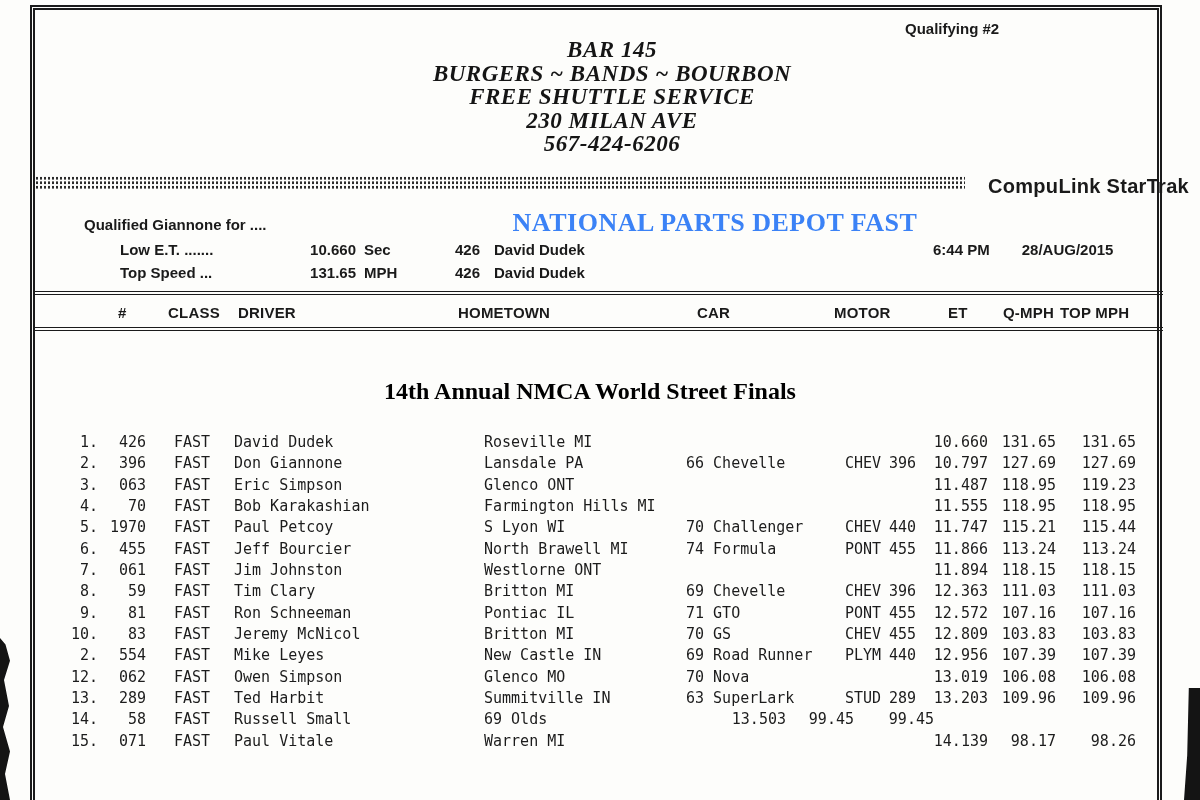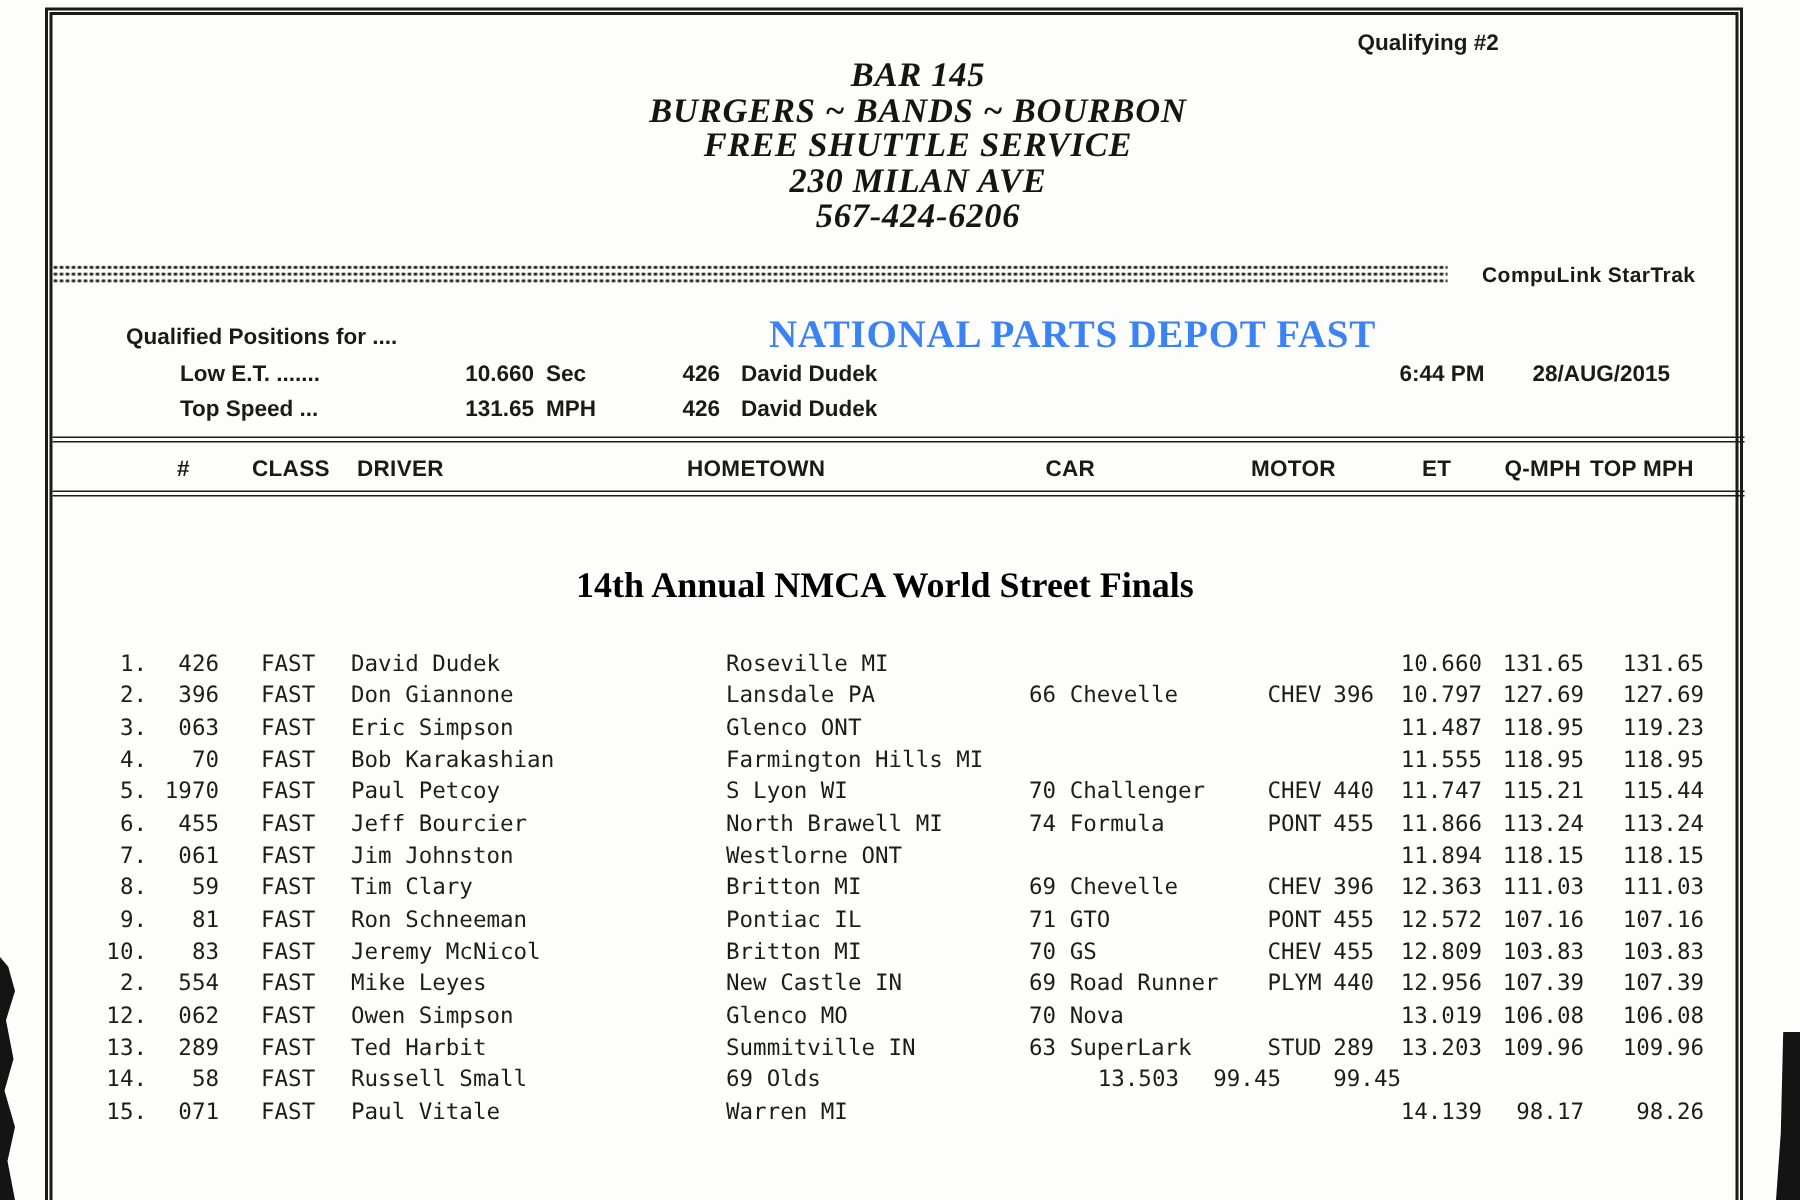--- a/index.html
+++ b/index.html
@@ -35,21 +35,21 @@
   }
 
   
   .dotband{
     position:absolute;left:35px;top:176px;width:930px;height:13px;
     background-image:radial-gradient(circle,#2b2b2b 1.1px,transparent 1.35px);
     background-size:4px 4.5px;
   }
   .compulink{
     position:absolute;left:988px;top:175px;
-    font-weight:bold;font-size:14px;letter-spacing:.3px;
+    font-weight:bold;font-size:20px;letter-spacing:.3px;
   }
 
   
   .qual-title{
     position:absolute;left:84px;top:216px;
     font-weight:bold;font-size:15px;
   }
   .qual-row{
     position:absolute;left:120px;display:flex;
     font-weight:bold;font-size:15px;
@@ -145,21 +145,21 @@
     <div>BAR 145</div>
     <div>BURGERS ~ BANDS ~ BOURBON</div>
     <div>FREE SHUTTLE SERVICE</div>
     <div>230 MILAN AVE</div>
     <div>567-424-6206</div>
   </div>
 
   <div class="dotband"></div>
   <div class="compulink">CompuLink StarTrak</div>
 
-  <div class="qual-title">Qualified Positions for ....</div>
+  <div class="qual-title">Qualified Giannone for ....</div>
 
   <div class="qual-row r0">
     <span class="ql">Low E.T.  .......</span>
     <span class="qv">10.660</span>
     <span class="qu">Sec</span>
     <span class="qc">426</span>
     <span class="qd">David Dudek</span>
   </div>
   <div class="qual-row r1">
     <span class="ql">Top Speed  ...</span>

